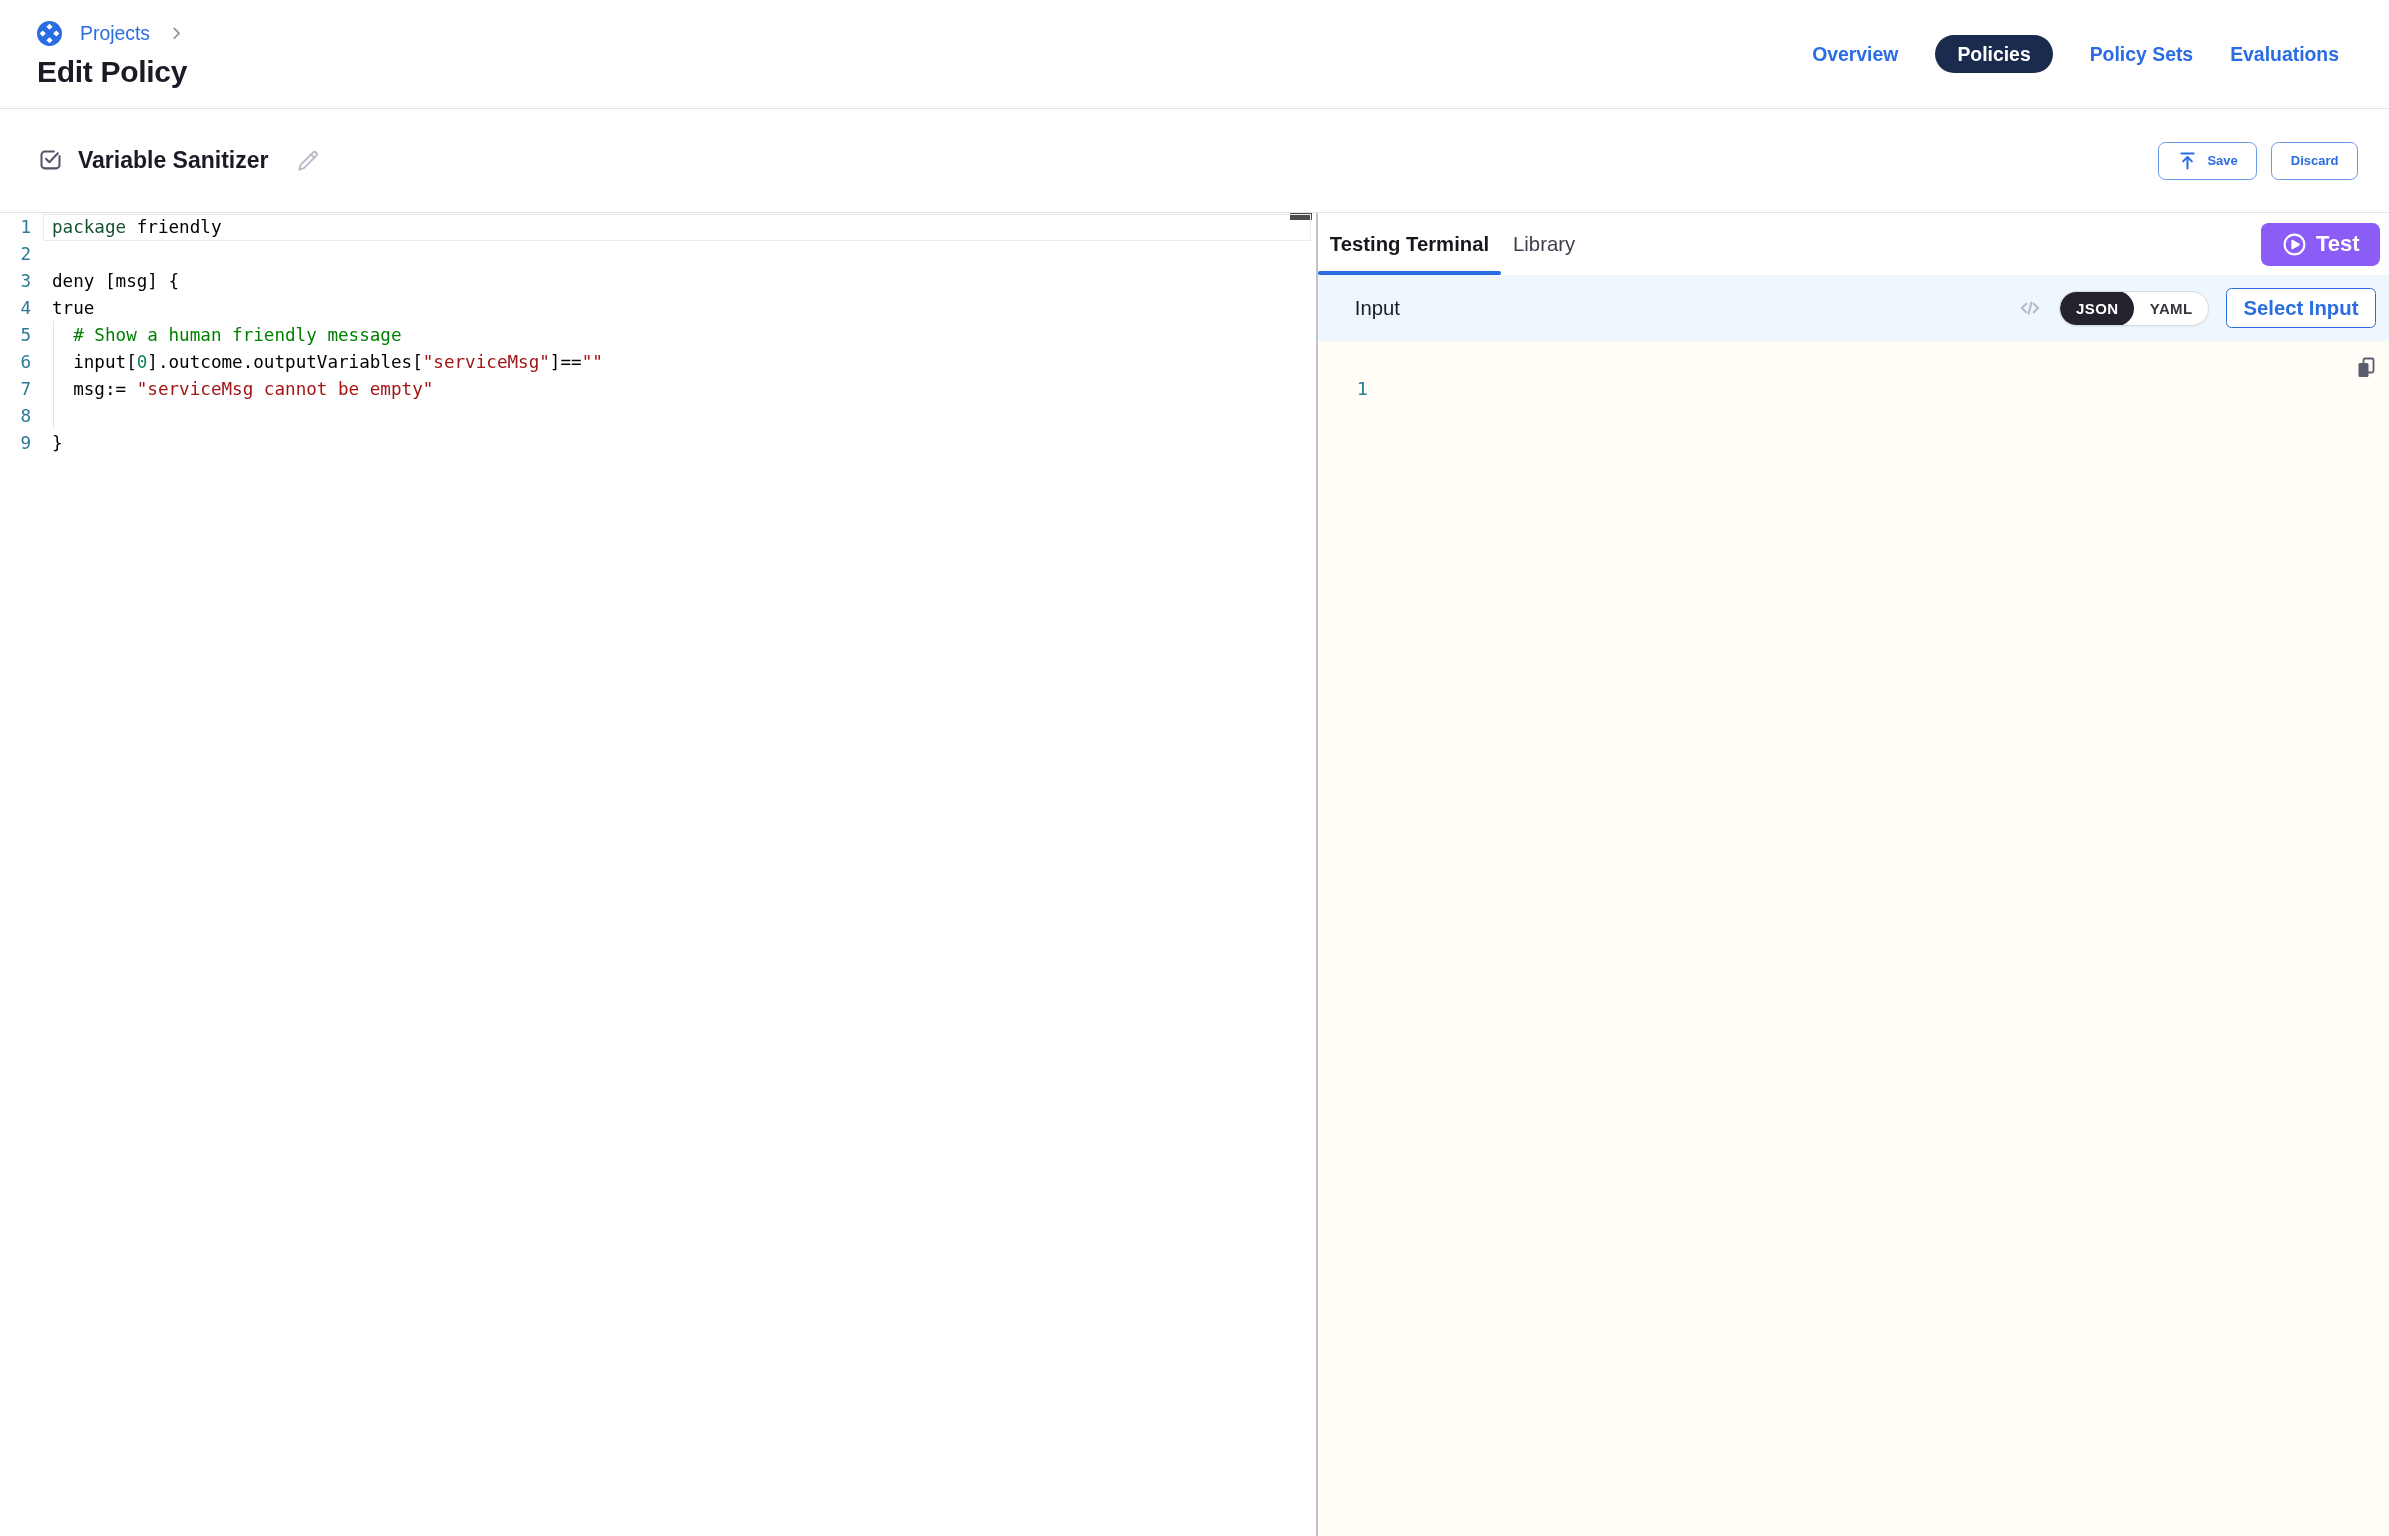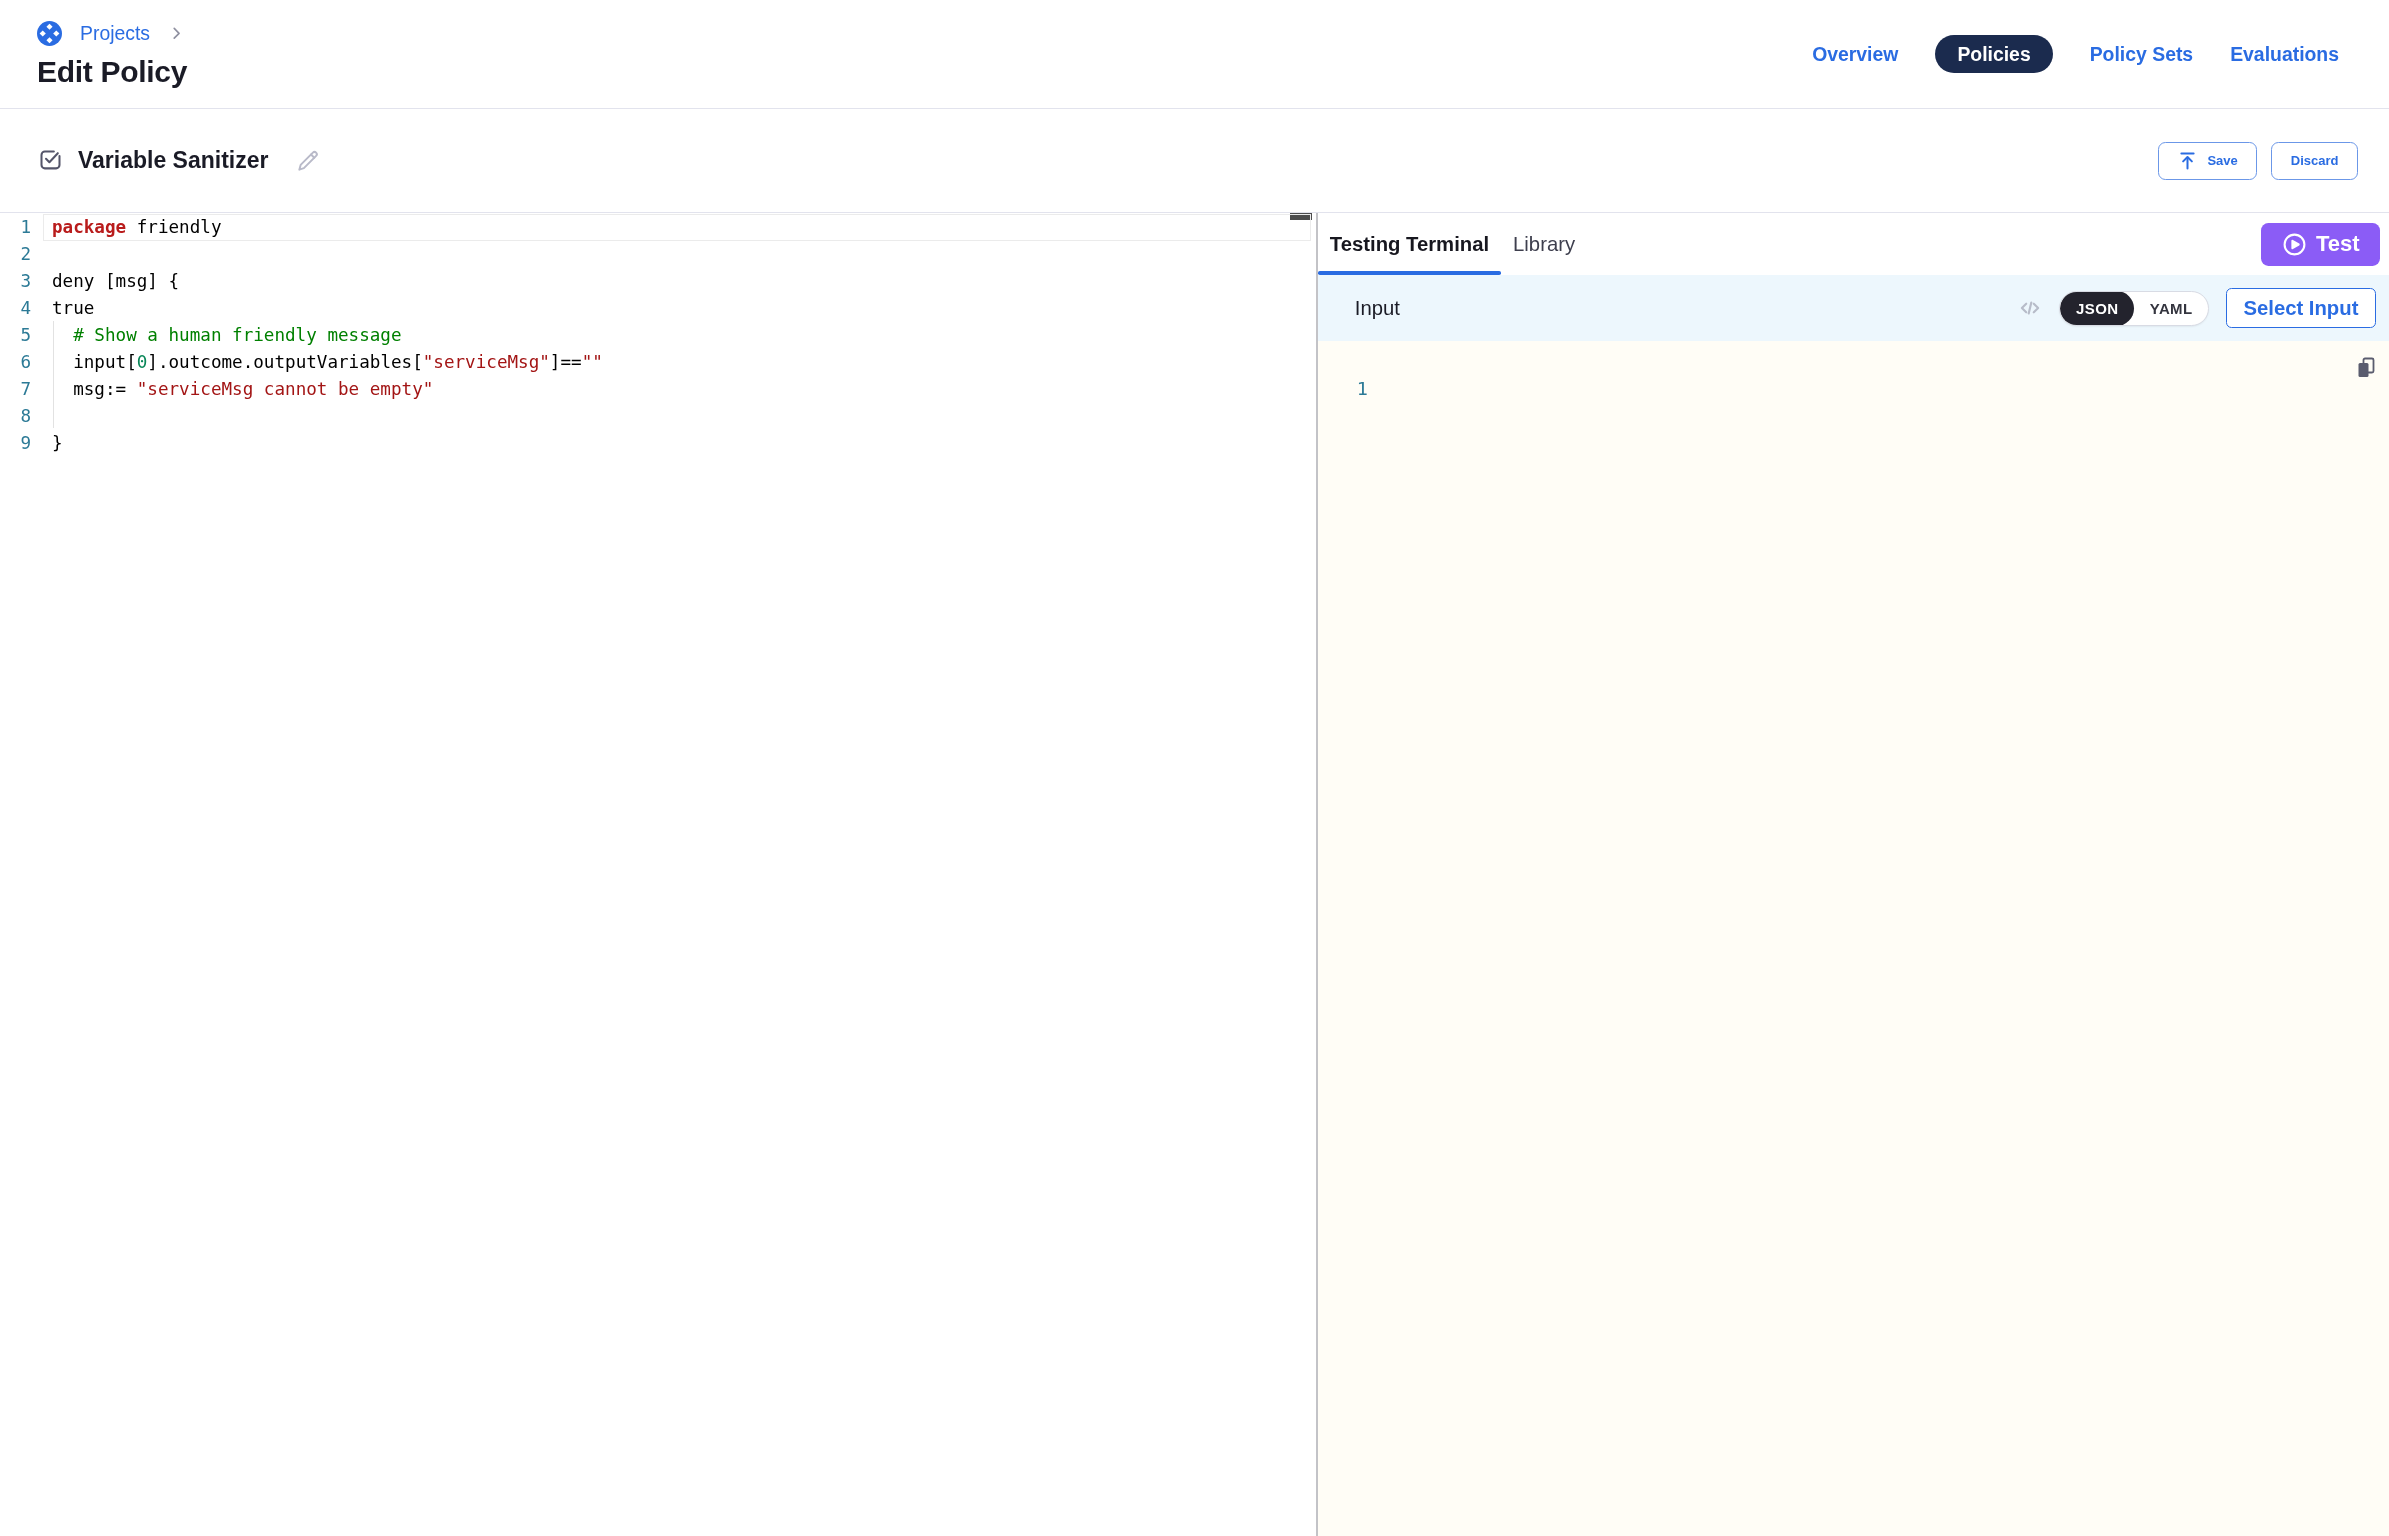--- a/index.html
+++ b/index.html
@@ -34,21 +34,21 @@
   .code-editor { width:1316px; position:relative; background:#fff; padding-top:0.9px;
                  font-family:"DejaVu Sans Mono", monospace; font-size:17.6px; }
   .v-divider { width:1.8px; background:#c3c3c7; }
 
   .code-line { display:flex; height:27px; line-height:27px; position:relative; }
   .code-line .ln { width:31px; flex-shrink:0; text-align:right; color:#2c7a96;
                    font-size:17.6px; user-select:none; }
   .code-line .code { padding-left:21px; white-space:pre; color:#000; }
   .code-line.current::after { content:''; position:absolute; left:43px; right:4.6px; top:0;
                               bottom:0; border:0.9px solid #ebebeb; pointer-events:none; }
-  .tok-kw  { color:#b91c1c;font-weight:bold; }
+  .tok-kw  { color:#14532d; }
   .tok-num { color:#098658; }
   .tok-str { color:#a31515; }
   .tok-com { color:#008000; }
   .tok-pl  { color:#000000; }
   .indent-guide { position:absolute; left:53px; top:108px; height:107px; width:0.9px; background:#e2e2e2; }
   .overview-mark { position:absolute; top:0; right:3.7px; width:22px; height:6.5px; background:#4d4d4d; }
 
   
   .right-panel { flex:1; display:flex; flex-direction:column; background:#fff; }
   .rp-tabbar { height:62px; display:flex; align-items:stretch; padding-right:9.2px; }

